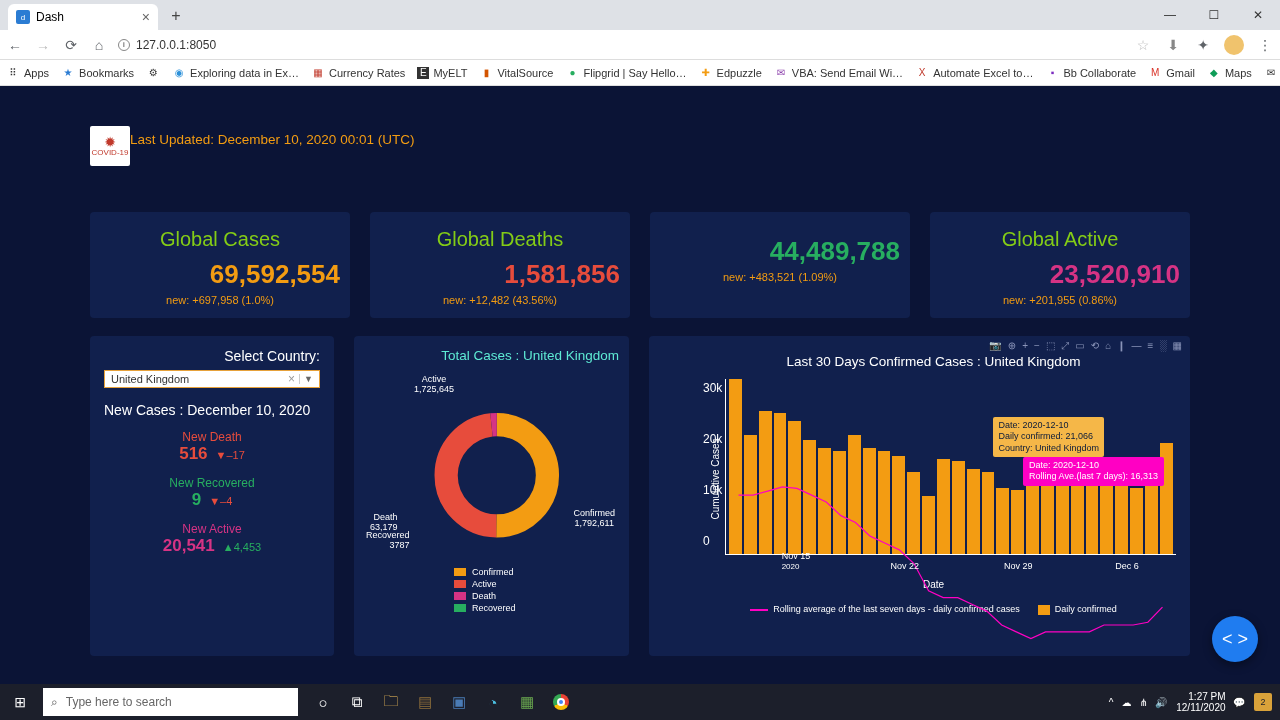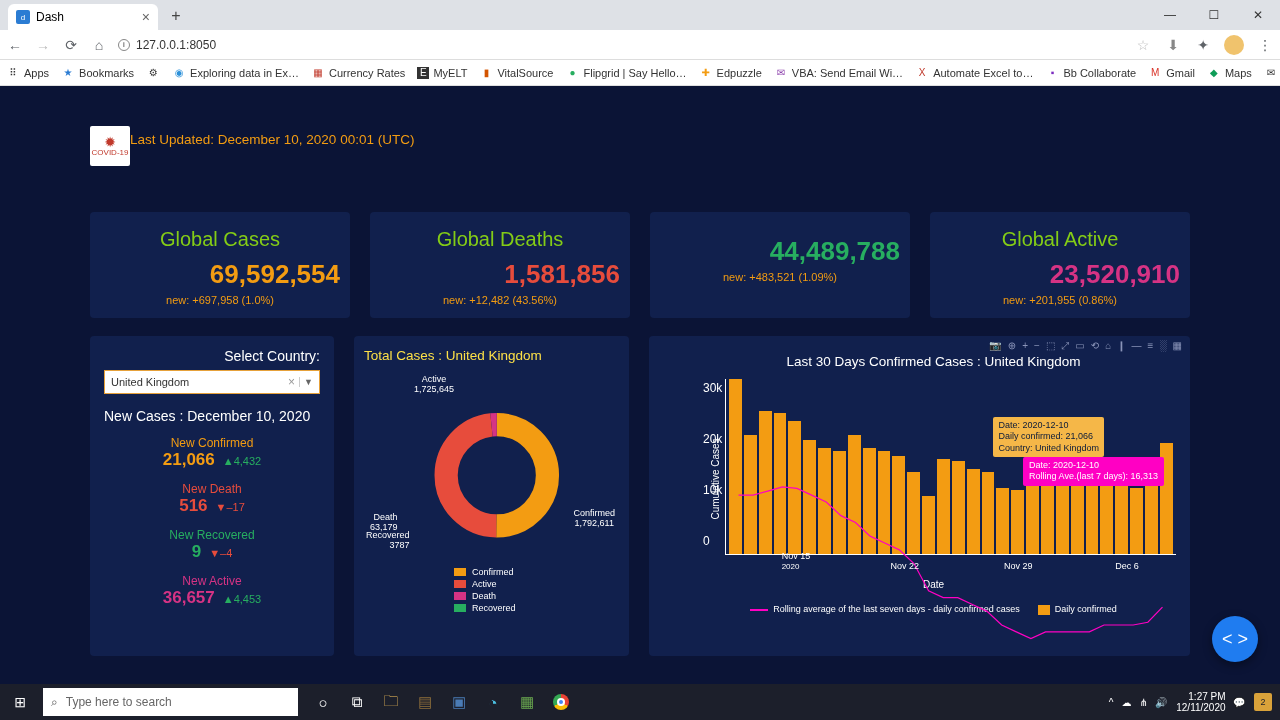--- a/index.html
+++ b/index.html
@@ -43,31 +43,31 @@
 .stat-value { font-size:26px; font-weight:600; margin-top:8px;text-align:right; }
 .stat-sub { color:#f39c12; font-size:11px; margin-top:4px; }
 
 .grid { display:flex; gap:20px; margin-top:18px; height:320px; }
 .panel { background:#11204d; border-radius:4px; position:relative; }
 .panel-left { width:244px; padding:12px 14px; }
 .panel-mid { width:275px; padding:12px 10px; }
 .panel-right { flex:1; padding:8px 10px 8px 38px; }
 
 .sel-label { color:#fff; font-size:14px;text-align:right; }
-.sel-box { margin-top:6px; background:#fff; border:1px solid #e6a13a; height:24px; display:flex; align-items:center; padding:0 6px; font-size:11px; color:#333; position:relative; }
+.sel-box { margin-top:6px; background:#fff; border:1px solid #e6a13a; height:18px; display:flex; align-items:center; padding:0 6px; font-size:11px; color:#333; position:relative; }
 .sel-clear { margin-left:auto; color:#999; font-size:12px; padding:0 4px; cursor:pointer; }
 .sel-arrow { color:#666; font-size:9px; padding-left:4px; border-left:1px solid #ccc; cursor:pointer; }
 .new-date { color:#fff; font-size:14px; margin-top:14px; }
 .metric { text-align:center; margin-top:12px; }
 .metric-label { font-size:12px; }
 .metric-row { display:flex; justify-content:center; align-items:baseline; gap:8px; }
 .metric-val { font-size:17px; font-weight:600; }
 .delta { font-size:11px; }
 
-.mid-title { color:#fde047; font-size:13.5px; text-align:left; }
+.mid-title { color:#5eead4; font-size:13.5px; text-align:right; }
 .donut-wrap { position:relative; height:190px; margin-top:12px; }
 .donut-label { position:absolute; color:#fff; font-size:9px; line-height:1.1; text-align:center; }
 .legend-mid { display:flex; flex-direction:column; gap:2px; font-size:9px; color:#fff; margin-left:90px; margin-top:2px; }
 .leg-item { display:flex; align-items:center; gap:6px; }
 .leg-sw { width:12px; height:8px; }
 
 .plotly-bar { position:absolute; top:4px; right:8px; display:flex; gap:6px; color:#8a94b8; font-size:10px; }
 .plotly-bar span { cursor:pointer; }
 .right-title { color:#fff; font-size:13.5px; text-align:center; margin-top:10px; }
 .chart-area { position:relative; height:200px; margin-top:10px; margin-left:20px; }
@@ -232,44 +232,37 @@
         <div class="panel panel-left">
           <div class="sel-label">Select Country:</div>
           <div class="sel-box">
             <span>United Kingdom</span>
             <span class="sel-clear">×</span>
             <span class="sel-arrow">▼</span>
           </div>
           <div class="new-date">New Cases : December 10, 2020</div>
           <div id="metrics">
               <div class="metric">
-      <div class="metric-label" style="color:#f39c12">New Confirmed</div>
-      <div class="metric-row">
-        <span class="metric-val" style="color:#f39c12">21,066</span>
-        <span class="delta" style="color:#27ae60">▲4,432</span>
-      </div>
-    </div>
-              <div class="metric">
       <div class="metric-label" style="color:#e74c3c">New Death</div>
       <div class="metric-row">
         <span class="metric-val" style="color:#e74c3c">516</span>
         <span class="delta" style="color:#e74c3c">▼–17</span>
       </div>
     </div>
               <div class="metric">
       <div class="metric-label" style="color:#27ae60">New Recovered</div>
       <div class="metric-row">
         <span class="metric-val" style="color:#27ae60">9</span>
         <span class="delta" style="color:#e74c3c">▼–4</span>
       </div>
     </div>
               <div class="metric">
       <div class="metric-label" style="color:#d63384">New Active</div>
       <div class="metric-row">
-        <span class="metric-val" style="color:#d63384">36,657</span>
+        <span class="metric-val" style="color:#d63384">20,541</span>
         <span class="delta" style="color:#27ae60">▲4,453</span>
       </div>
     </div>
             </div>
         </div>
 
         <div class="panel panel-mid">
           <div class="mid-title">Total Cases : United Kingdom</div>
           <div class="donut-wrap">
             <svg width="100%" height="100%" viewBox="0 0 200 180">

